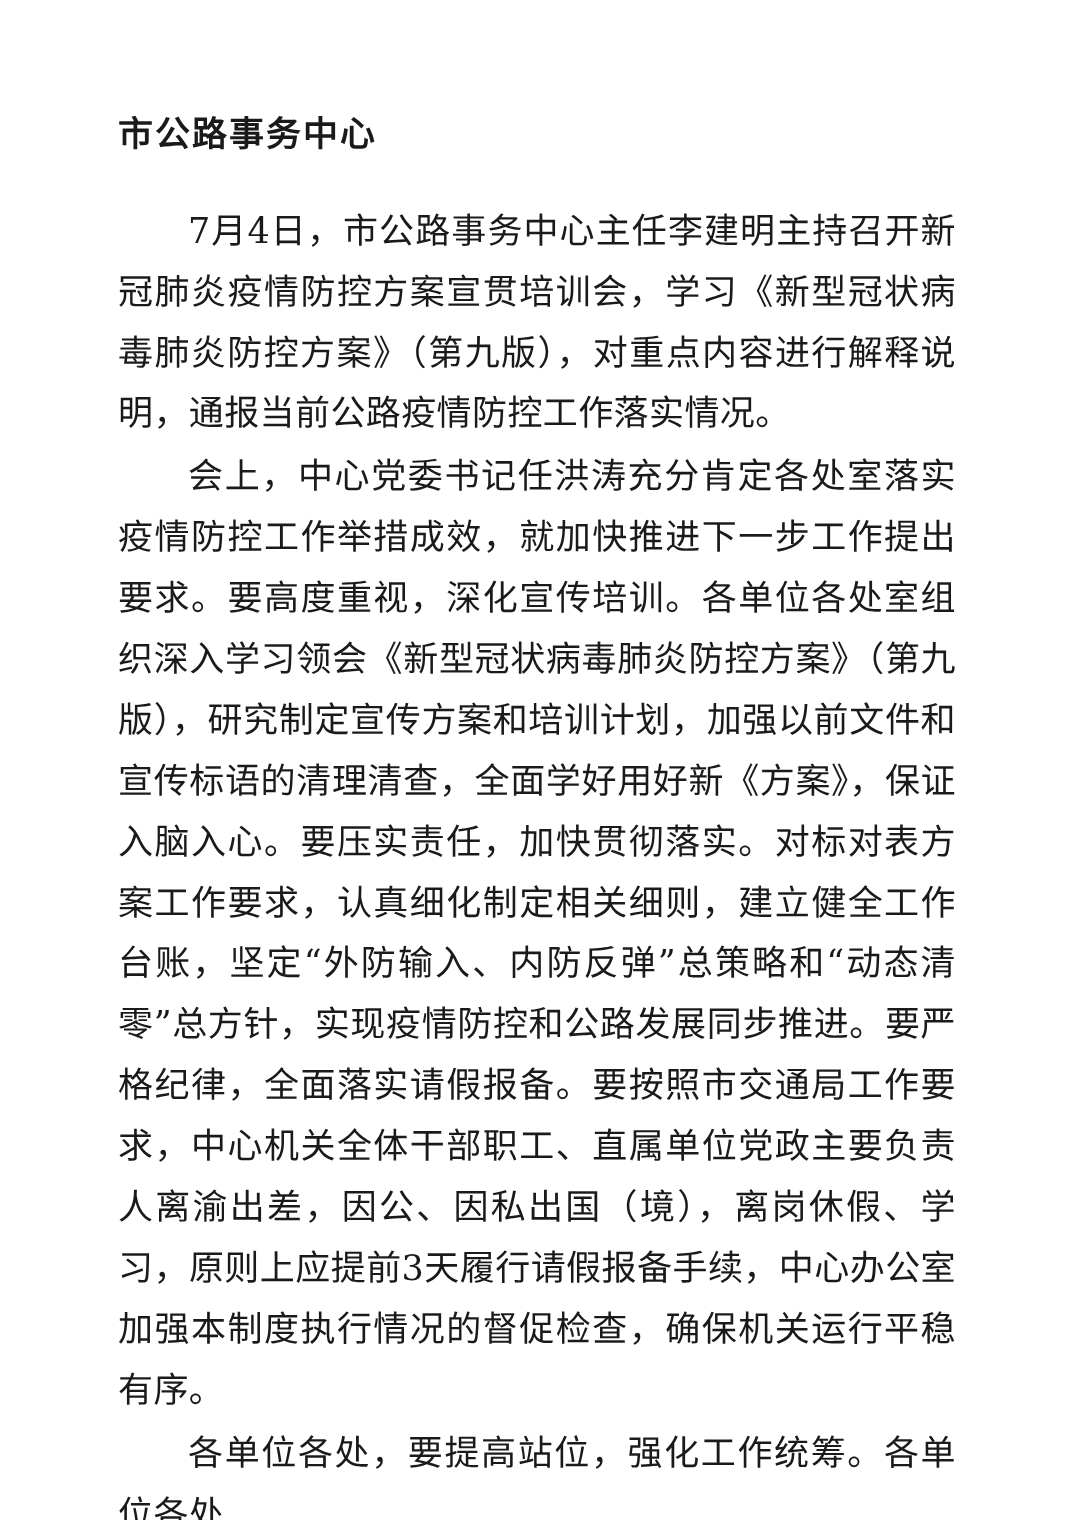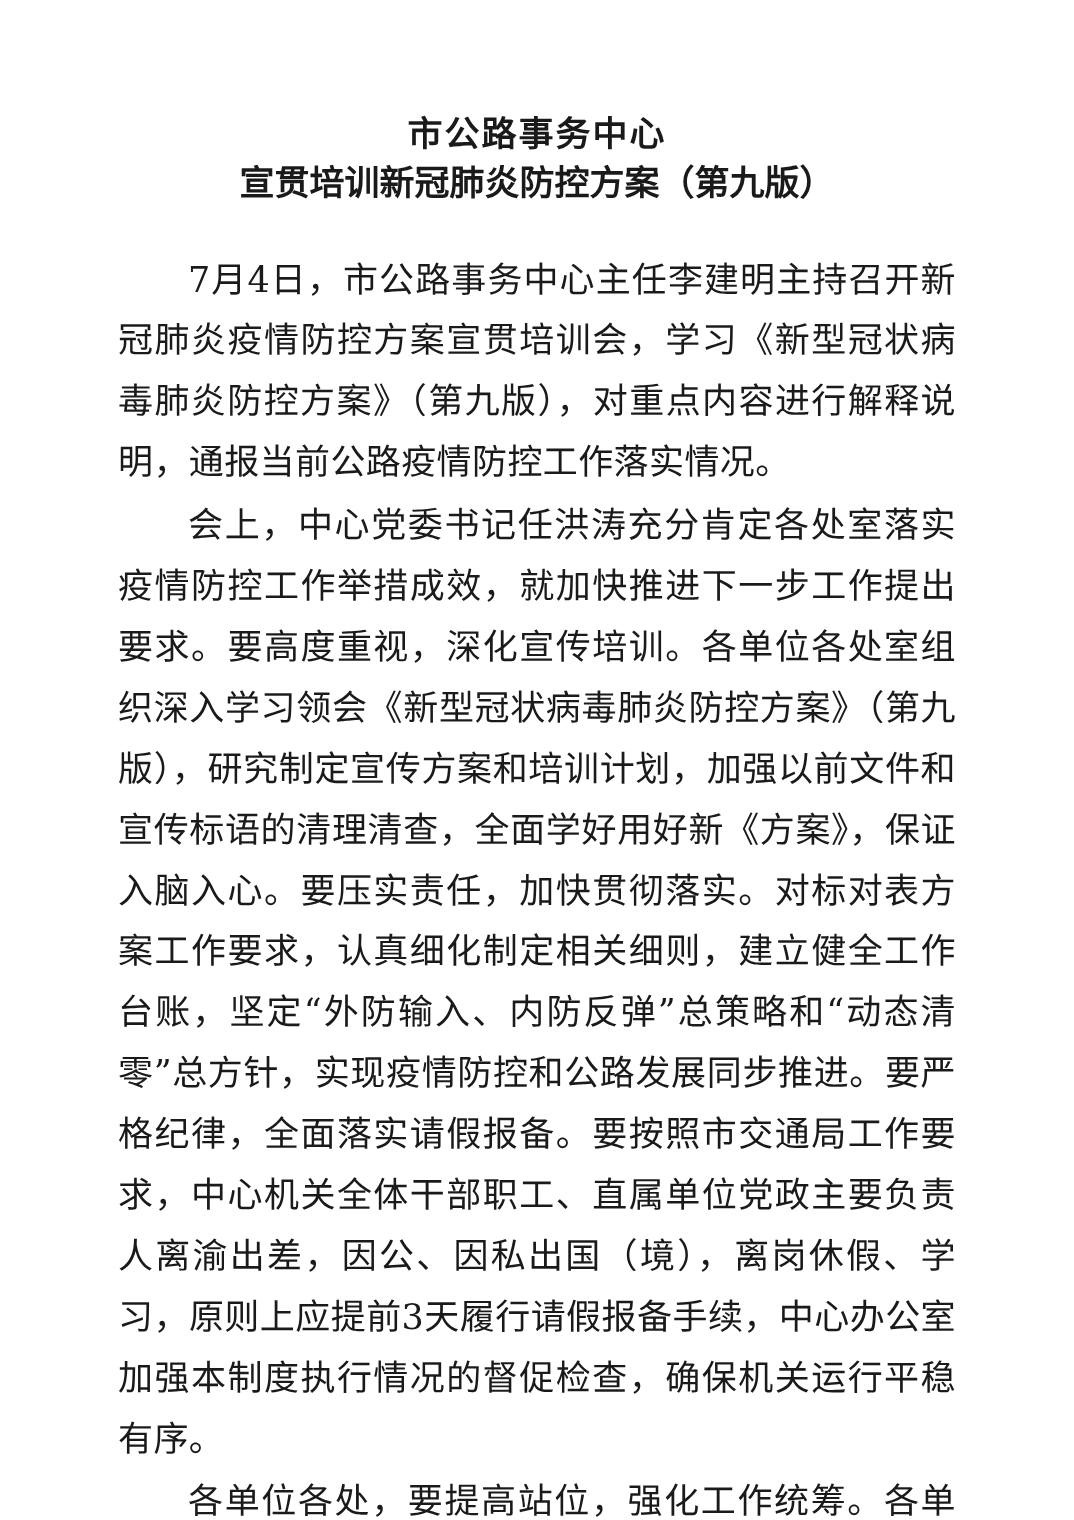--- a/index.html
+++ b/index.html
@@ -15,21 +15,21 @@
     overflow: hidden;
   }
   .page {
     width: 1074px;
     height: 1520px;
     box-sizing: border-box;
     padding: 112px 118px 40px 118px;
     position: relative;
   }
   .doc-title {
-    text-align: center;
+    text-align: left;
     font-weight: bold;
     font-size: 35px;
     line-height: 1.28;
     letter-spacing: 1px;
     margin: 0;
     padding: 0;
   }
   .doc-title .line1 {
     display: block;
     font-size: 35px;
@@ -54,21 +54,20 @@
     letter-spacing: 0.4px;
   }
 </style>
 </head>
 <body>
 
 <div class="page">
 
   <h1 class="doc-title">
     <span class="line1">市公路事务中心</span>
-    <span class="line2">宣贯培训新冠肺炎防控方案（第九版）</span>
   </h1>
 
   <div class="body-text">
     <p class="para">7月4日，市公路事务中心主任李建明主持召开新冠肺炎疫情防控方案宣贯培训会，学习《新型冠状病毒肺炎防控方案》（第九版），对重点内容进行解释说明，通报当前公路疫情防控工作落实情况。</p>
     <p class="para">会上，中心党委书记任洪涛充分肯定各处室落实疫情防控工作举措成效，就加快推进下一步工作提出要求。要高度重视，深化宣传培训。各单位各处室组织深入学习领会《新型冠状病毒肺炎防控方案》（第九版），研究制定宣传方案和培训计划，加强以前文件和宣传标语的清理清查，全面学好用好新《方案》，保证入脑入心。要压实责任，加快贯彻落实。对标对表方案工作要求，认真细化制定相关细则，建立健全工作台账，坚定“外防输入、内防反弹”总策略和“动态清零”总方针，实现疫情防控和公路发展同步推进。要严格纪律，全面落实请假报备。要按照市交通局工作要求，中心机关全体干部职工、直属单位党政主要负责人离渝出差，因公、因私出国（境），离岗休假、学习，原则上应提前3天履行请假报备手续，中心办公室加强本制度执行情况的督促检查，确保机关运行平稳有序。</p>
     <p class="para">各单位各处，要提高站位，强化工作统筹。各单位各处</p>
   </div>
 
 </div>
 

